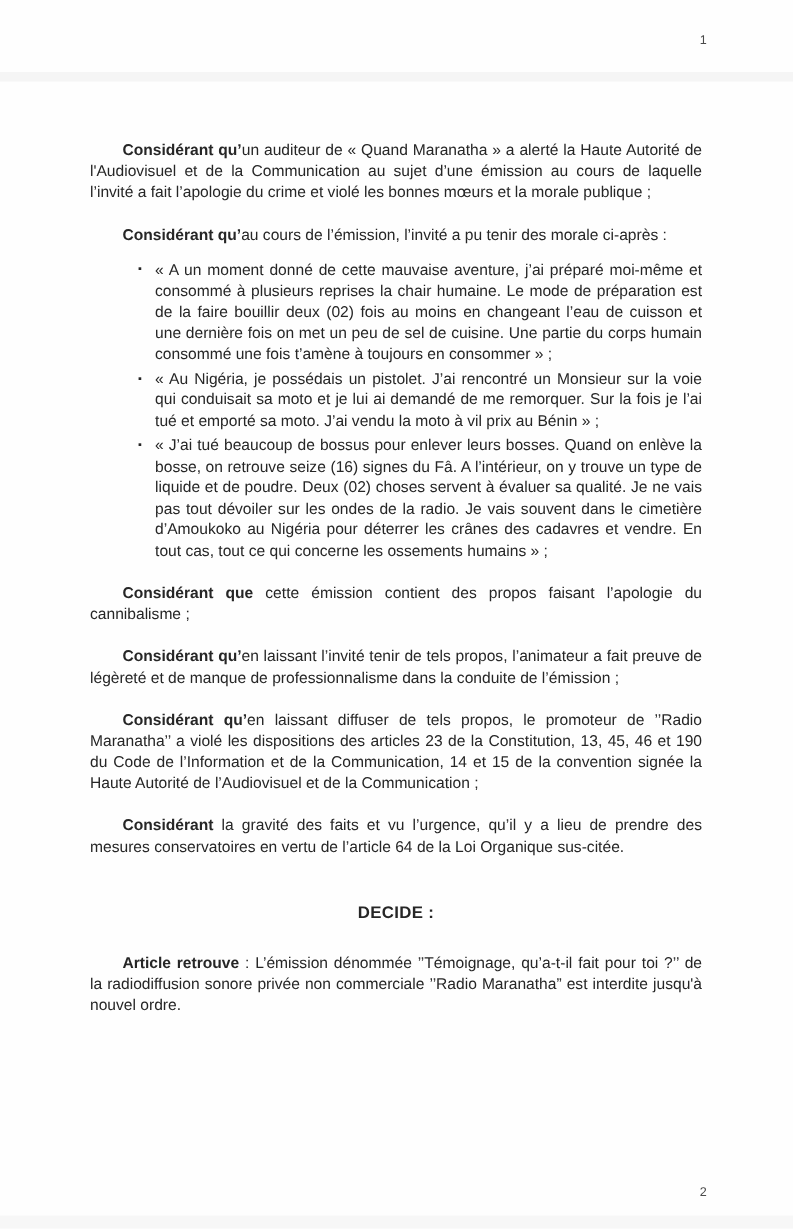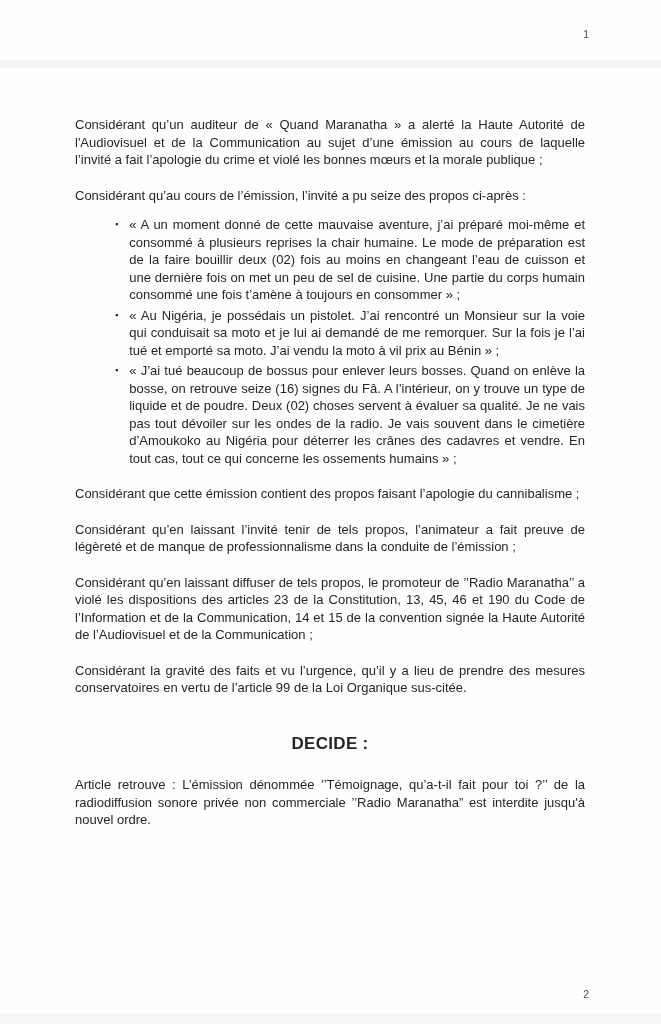--- a/index.html
+++ b/index.html
@@ -33,21 +33,21 @@
   .content {
     position: absolute;
     top: 116px;
     left: 75px;
     width: 510px;
   }
   .para {
     margin: 0 0 18px 0;
     text-align: justify;
   }
-  .para strong { font-weight: normal; }
+  .para strong { font-weight: bold; margin-left: 27px; }
   .quotes {
     list-style: none;
     margin: -6px 0 18px 0;
     padding: 0 0 0 40px;
   }
   .quote {
     display: flex;
     align-items: flex-start;
     margin: 0 0 3px 0;
   }
@@ -56,21 +56,21 @@
     font-size: 9px;
     line-height: 17.5px;
     margin-right: 11px;
     color: #262626;
   }
   .quote-text {
     flex: 1 1 auto;
     text-align: justify;
   }
   .decide {
-    font-size: 17px;
+    font-size: 14px;
     font-weight: bold;
     text-align: center;
     margin: 38px 0 24px 0;
     letter-spacing: 0.3px;
   }
   .pen-mark {
     vertical-align: -5px;
     margin-left: 1px;
   }
 </style>
@@ -79,21 +79,21 @@
 
 <div class="page">
 
   <div class="pagenum top">1</div>
   <div class="band band-top"></div>
 
   <main class="content">
 
     <p class="para"><strong>Considérant qu’</strong><span>un auditeur de « Quand Maranatha » a alerté la Haute Autorité de l'Audiovisuel et de la Communication au sujet d’une émission au cours de laquelle l’invité a fait l’apologie du crime et violé les bonnes mœurs et la morale publique ;</span></p>
 
-    <p class="para"><strong>Considérant qu’</strong><span>au cours de l’émission, l’invité a pu seize des propos ci-après :</span></p>
+    <p class="para"><strong>Considérant qu’</strong><span>au cours de l’émission, l’invité a pu tenir des morale ci-après :</span></p>
 
     <ul class="quotes">
       <li class="quote">
         <span class="bullet">▪</span>
         <span class="quote-text">« A un moment donné de cette mauvaise aventure, j’ai préparé moi-même et consommé à plusieurs reprises la chair humaine. Le mode de préparation est de la faire bouillir deux (02) fois au moins en changeant l’eau de cuisson et une dernière fois on met un peu de sel de cuisine. Une partie du corps humain consommé une fois t’amène à toujours en consommer » ;</span>
       </li>
       <li class="quote">
         <span class="bullet">▪</span>
         <span class="quote-text">« Au Nigéria, je possédais un pistolet. J’ai rencontré un Monsieur sur la voie qui conduisait sa moto et je lui ai demandé de me remorquer. Sur la fois je l’ai tué et emporté sa moto. J’ai vendu la moto à vil prix au Bénin » ;</span>
       </li>
@@ -102,21 +102,21 @@
         <span class="quote-text">« J’ai tué beaucoup de bossus pour enlever leurs bosses. Quand on enlève la bosse, on retrouve seize (16) signes du Fâ. A l’intérieur, on y trouve un type de liquide et de poudre. Deux  (02) choses servent à évaluer sa qualité. Je ne vais pas tout dévoiler sur les ondes de la radio. Je vais souvent dans le cimetière d’Amoukoko au Nigéria pour déterrer les crânes des cadavres et vendre. En tout cas, tout ce qui concerne les ossements humains » ;</span>
       </li>
     </ul>
 
     <p class="para"><strong>Considérant que</strong><span> cette émission contient des propos faisant l’apologie du cannibalisme ;</span></p>
 
     <p class="para"><strong>Considérant qu’</strong><span>en laissant l’invité tenir de tels propos, l’animateur a fait preuve de légèreté et de manque de professionnalisme dans la conduite de l’émission ;</span></p>
 
     <p class="para"><strong>Considérant qu’</strong><span>en laissant diffuser de tels propos, le promoteur de ’’Radio Maranatha’’ a violé les dispositions des articles 23 de la Constitution, 13, 45, 46 et 190 du Code de l’Information et de la Communication, 14 et 15 de la convention signée la Haute Autorité de l’Audiovisuel et de la Communication ;</span></p>
 
-    <p class="para"><strong>Considérant</strong><span> la gravité des faits et vu l’urgence, qu’il y a lieu de prendre des mesures conservatoires en vertu de l’article 99 de la Loi Organique sus-citée.</span></p>
+    <p class="para"><strong>Considérant</strong><span> la gravité des faits et vu l’urgence, qu’il y a lieu de prendre des mesures conservatoires en vertu de l’article 64 de la Loi Organique sus-citée.</span></p>
 
     <h2 class="decide">DECIDE :</h2>
 
     <p class="para"><strong>Article retrouve</strong><span> : L’émission dénommée ’’Témoignage, qu’a-t-il fait pour toi ?’’ de la radiodiffusion sonore privée non commerciale ’’Radio Maranatha” est interdite jusqu'à nouvel ordre.</span></p>
 
 
   </main>
 
   <div class="band band-bottom"></div>
   <div class="pagenum bottom">2</div>

